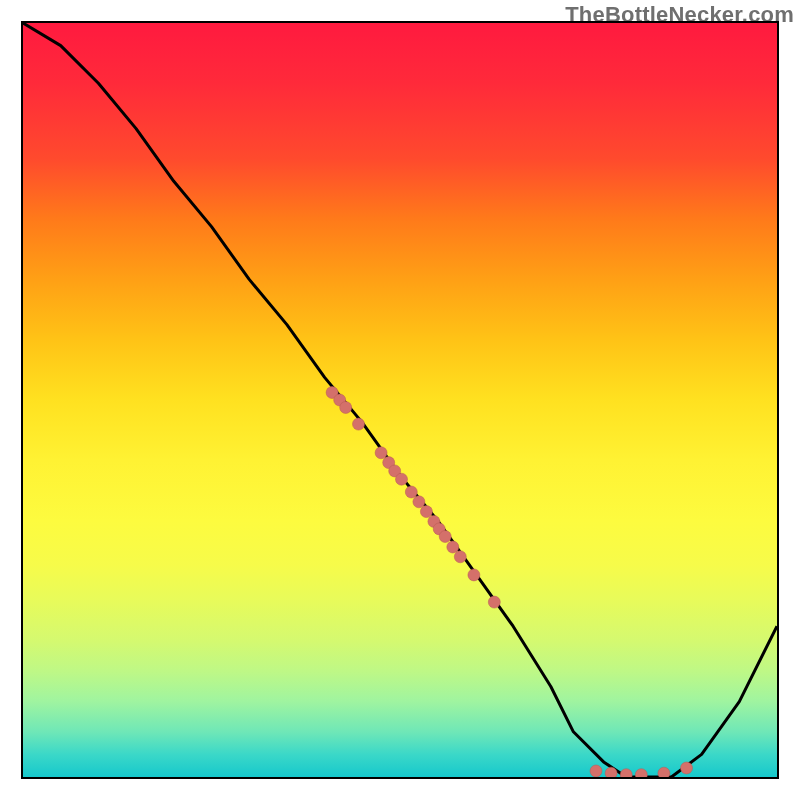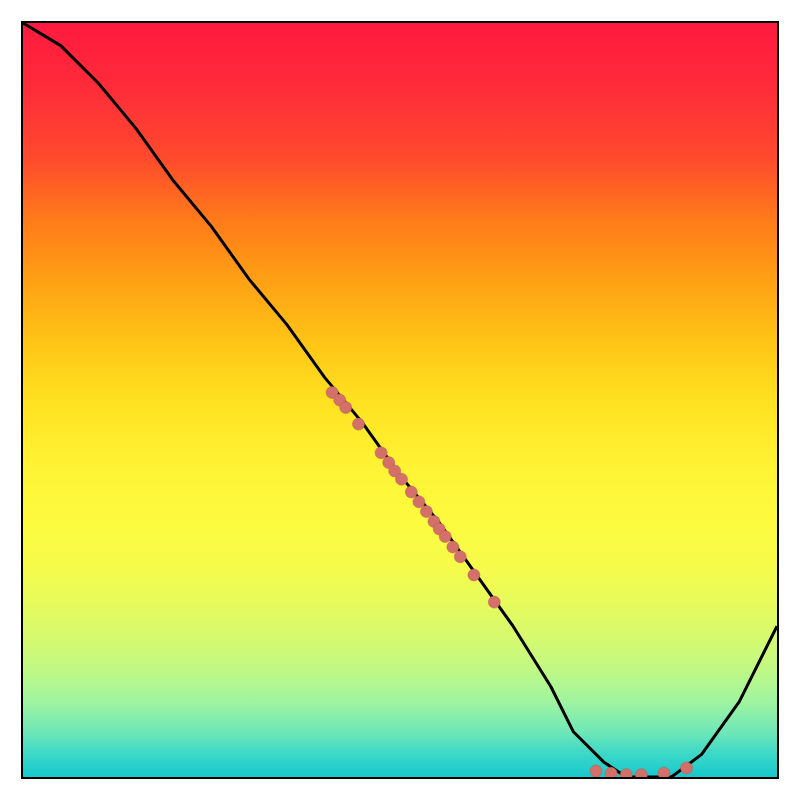--- a/index.html
+++ b/index.html
@@ -78,20 +78,21 @@
   .dot {
     fill: #d4706a;
     stroke: #b95a54;
     stroke-width: 0.5;
   }
 </style>
 </head>
 <body>
 
 <div class="stage">
+  <div class="watermark">TheBottleNecker.com</div>
 
   <div class="plot">
     <div class="bg-grad"></div>
     <svg class="curve-layer" viewBox="0 0 754 754" preserveAspectRatio="none">
       <path id="curve-path" class="curve-path" d="M0.0 0.0 L37.7 22.6 L75.4 60.3 L113.1 105.6 L150.8 158.3 L188.5 203.6 L226.2 256.4 L263.9 301.6 L301.6 354.4 L339.3 399.6 L377.0 452.4 L414.7 497.6 L452.4 550.4 L490.1 603.2 L527.8 663.5 L550.4 708.8 L580.6 738.9 L603.2 754.0 L625.8 754.0 L648.4 754.0 L678.6 731.4 L716.3 678.6 L754.0 603.2"></path>
       <g id="dots-group">
           <circle cx="309.1" cy="369.5" r="6" class="dot"></circle>
           <circle cx="316.7" cy="377.0" r="6" class="dot"></circle>
           <circle cx="322.7" cy="384.5" r="6" class="dot"></circle>
           <circle cx="335.5" cy="401.1" r="6" class="dot"></circle>

